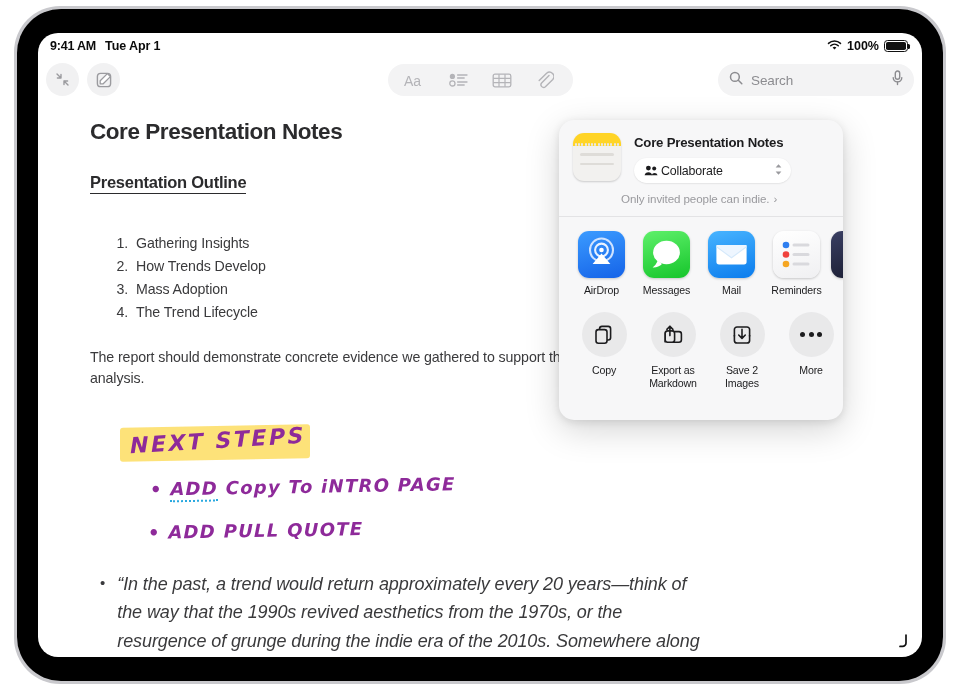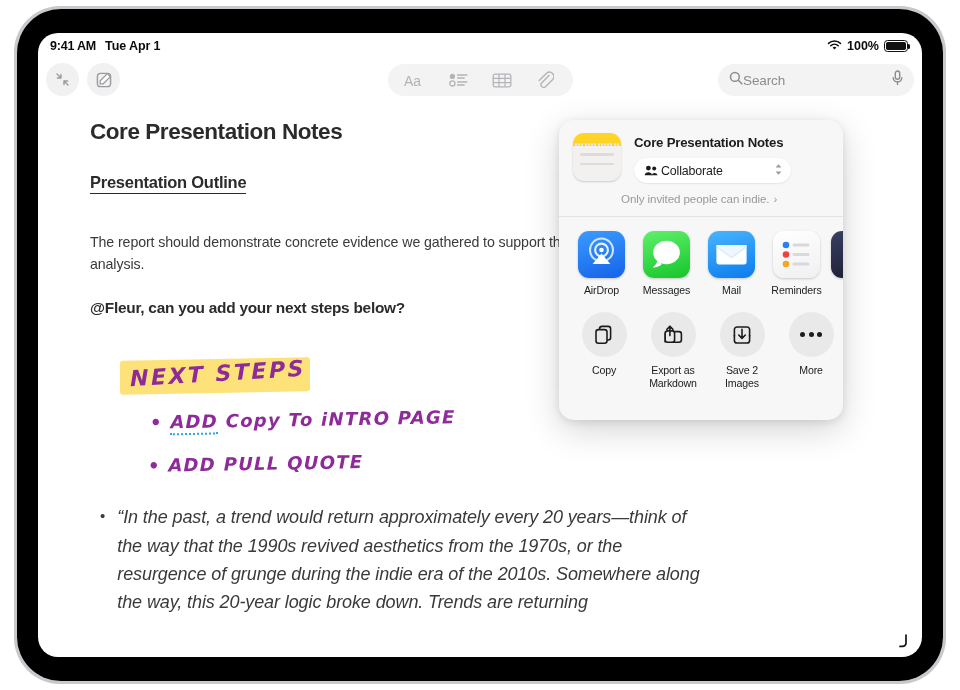--- a/index.html
+++ b/index.html
@@ -67,21 +67,21 @@
     width: 185px; height: 32px; border-radius: 16px;
     background: #f3f3f4;
     display: flex; align-items: center; justify-content: space-around;
     padding: 0 6px;
   }
   .fmt-btn { width: 36px; height: 28px; display:flex; align-items:center; justify-content:center; }
   .searchbar {
     position: absolute; right: 8px; top: 5px;
     width: 196px; height: 32px; border-radius: 16px;
     background: #f3f3f4; display: flex; align-items: center;
-    padding: 0 10px 0 11px; 
+    padding: 0 10px 0 11px; gap: 8px;
   }
   .search-ph { flex: 1; font-size: 13.5px; color: #8c8c90; letter-spacing: -0.1px; }
 
   
   .doc {
     position: absolute; left: 0; top: 70px; width: 884px; height: 554px;
     padding: 16px 46px 0 52px;
     overflow: hidden;
   }
   .doc-title {
@@ -309,23 +309,28 @@
             <path d="M6.5 11.9 V14.6" stroke="#8c8c90" stroke-width="1.4" stroke-linecap="round"></path>
           </svg>
         </span>
       </div>
     </div>
 
     <div class="doc">
       <div class="doc-title">Core Presentation Notes</div>
       <div><span class="doc-h2">Presentation Outline</span></div>
 
+      <ol class="outline">
+        <li>Gathering Insights</li>
+        <li>How Trends Develop</li>
+        <li>Mass Adoption</li>
+        <li>The Trend Lifecycle</li>
+      </ol>
 
       <div class="para">The report should demonstrate concrete evidence we gathered to support the insights and analysis.</div>
-      <div class="mention">@Fleur, can you add your next steps below?</div>
 
       <div class="hand-wrap">
         <div class="hl"></div>
         <div class="hand hand-title">NEXT STEPS</div>
         <div class="hand hand-b1">
           • <span class="dotted-u">ADD</span><span> Copy To iNTRO PAGE</span>
         </div>
         <div class="hand hand-b2">
           • <span>ADD PULL QUOTE</span>
         </div>

